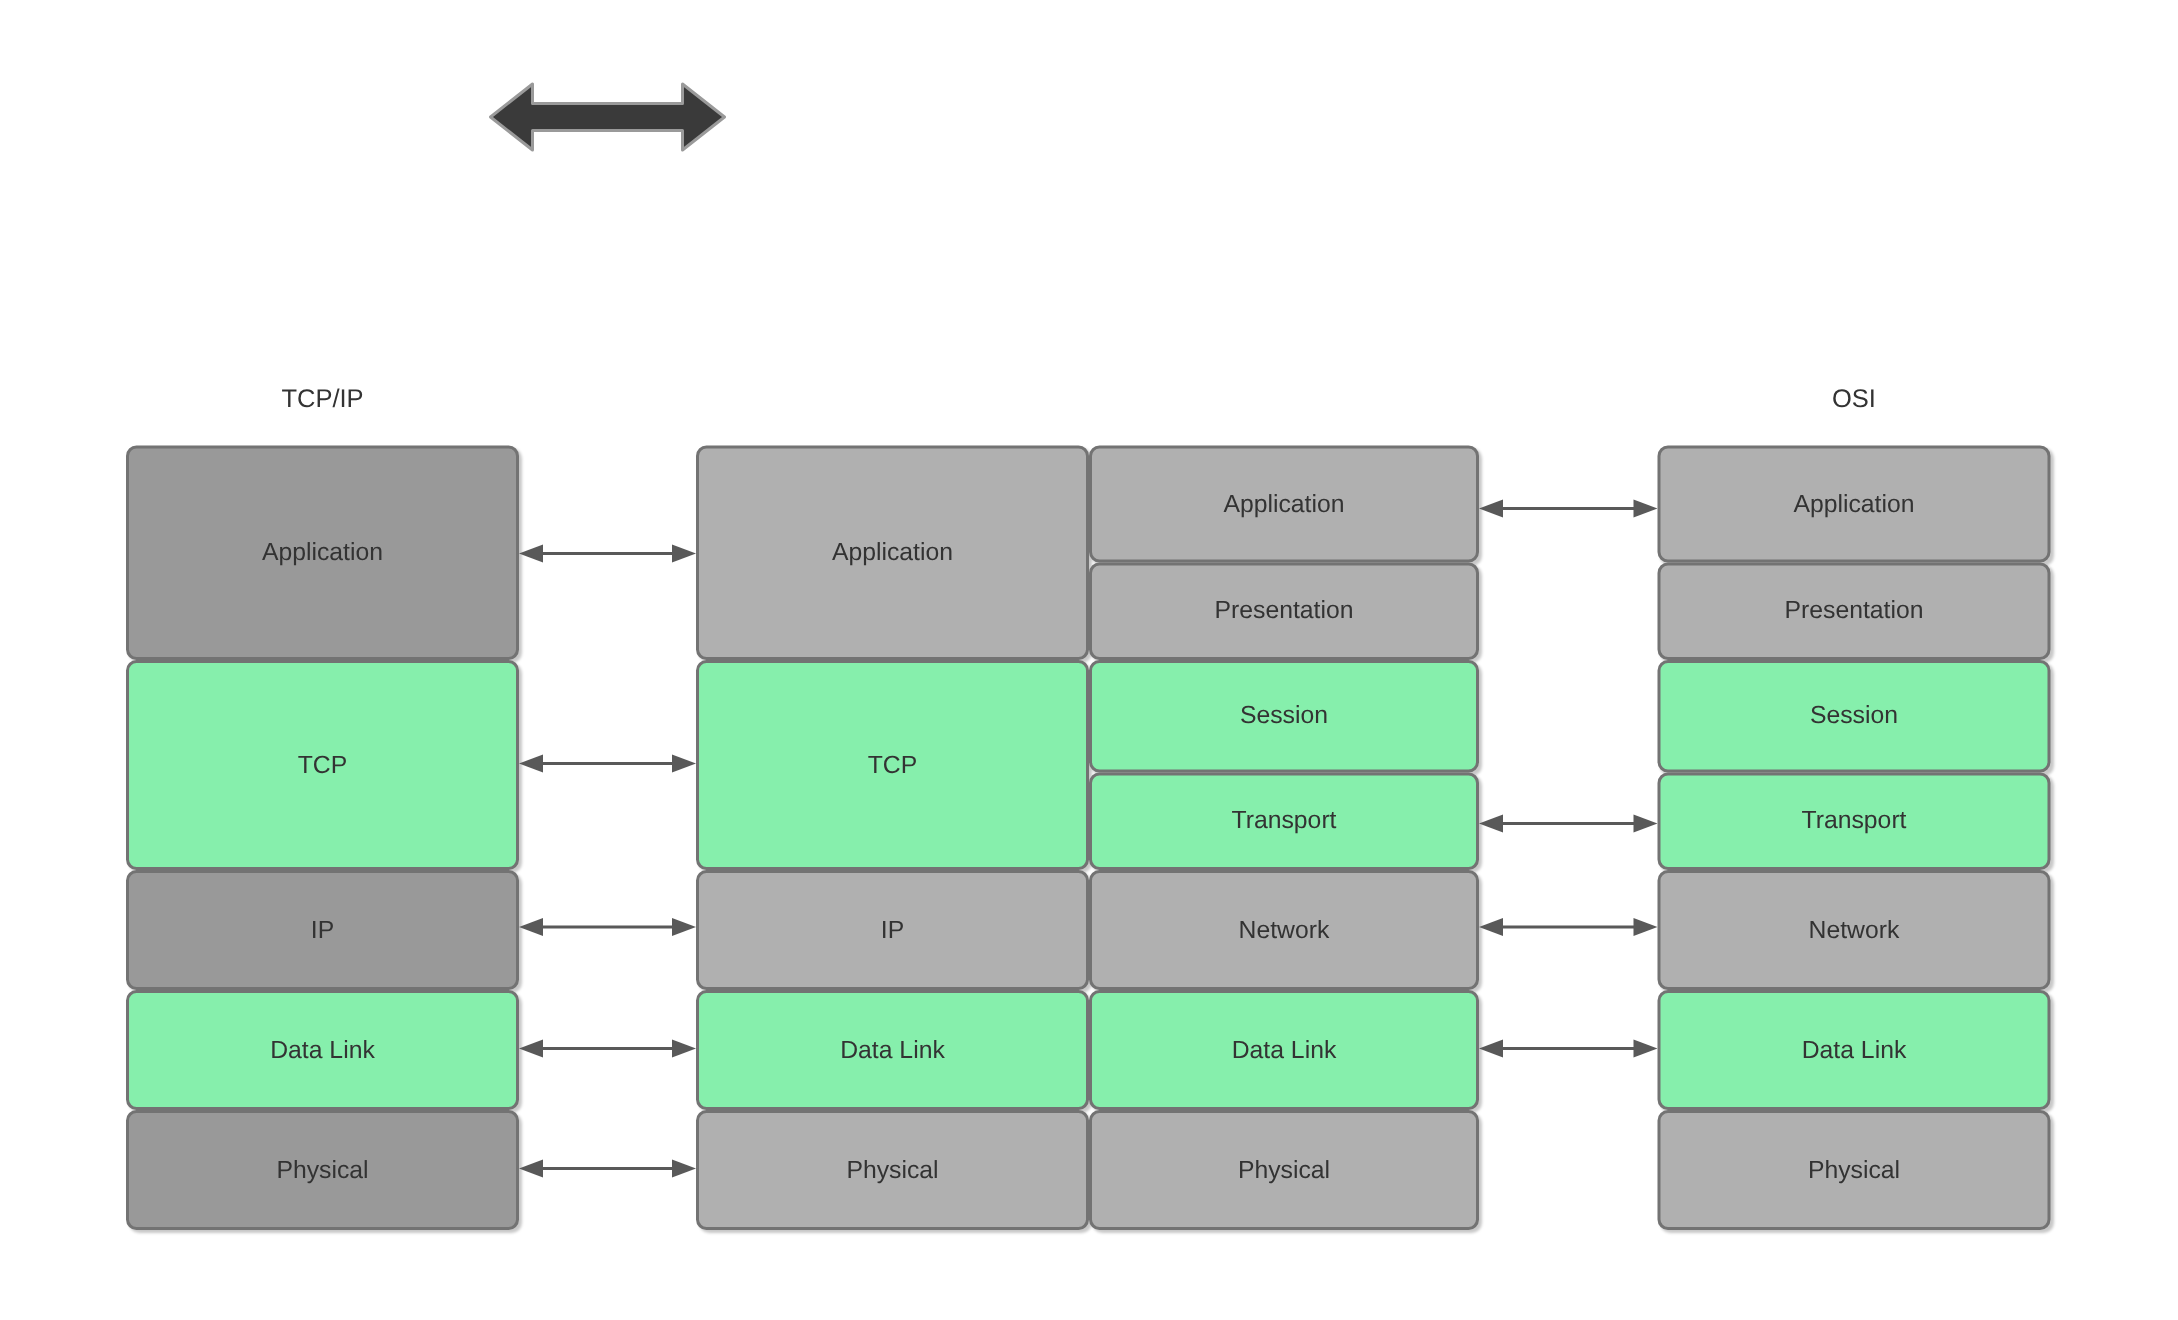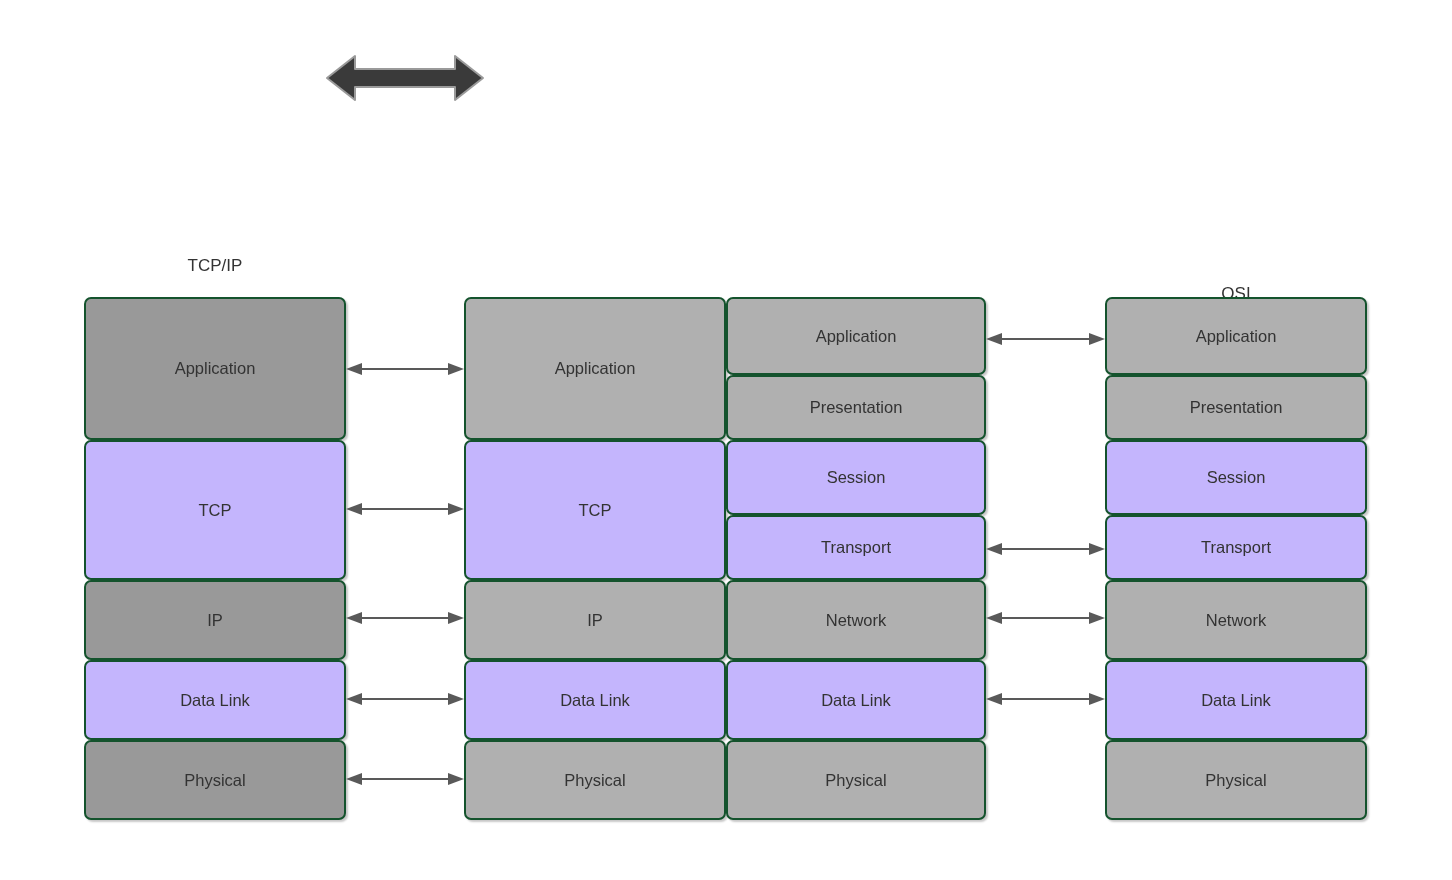--- a/index.html
+++ b/index.html
@@ -16,47 +16,47 @@
 
   
   .col-title{
     position:absolute;text-align:center;color:#333333;
     font-size:17px;line-height:20px;white-space:nowrap;
   }
 
   
   .lbox{
     position:absolute;box-sizing:border-box;
-    border:2px solid #14532d;border-radius:7px;
+    border:2px solid #737373;border-radius:7px;
     display:flex;align-items:center;justify-content:center;
     color:#333333;font-size:16.5px;line-height:19px;
     box-shadow:2px 2px 2px rgba(0,0,0,0.22);
     text-align:center;
   }
   .fill-dark{background:#999999;}
   .fill-mid{background:#b0b0b0;}
-  .fill-white{background:#c4b5fd;}
+  .fill-white{background:#86efac;}
 
   
   .conn{position:absolute;height:18px;}
   .conn svg{display:block;}
 </style>
 </head>
 <body>
 
 <div class="stage">
 
   <div class="big-arrow">
     <svg viewBox="0 0 160 52" xmlns="http://www.w3.org/2000/svg">
       <path d="M2 26 L30 4 L30 17 L130 17 L130 4 L158 26 L130 48 L130 35 L30 35 L30 48 Z" fill="#3a3a3a" stroke="#9a9a9a" stroke-width="2" stroke-linejoin="round"></path>
     </svg>
   </div>
 
   <div class="col-title" style="left:84px;top:256px;width:262px;">TCP/IP</div>
-  <div class="col-title" style="left:1105px;top:256px;width:262px;margin-top:28px;">OSI</div>
+  <div class="col-title" style="left:1105px;top:256px;width:262px;">OSI</div>
 
   <div class="lbox fill-dark" style="left:84px;top:297px;width:262px;height:143px;">Application</div>
   <div class="lbox fill-white" style="left:84px;top:440px;width:262px;height:140px;">TCP</div>
   <div class="lbox fill-dark" style="left:84px;top:580px;width:262px;height:80px;">IP</div>
   <div class="lbox fill-white" style="left:84px;top:660px;width:262px;height:80px;">Data Link</div>
   <div class="lbox fill-dark" style="left:84px;top:740px;width:262px;height:80px;">Physical</div>
 
   <div class="lbox fill-mid" style="left:464px;top:297px;width:262px;height:143px;">Application</div>
   <div class="lbox fill-white" style="left:464px;top:440px;width:262px;height:140px;">TCP</div>
   <div class="lbox fill-mid" style="left:464px;top:580px;width:262px;height:80px;">IP</div>

